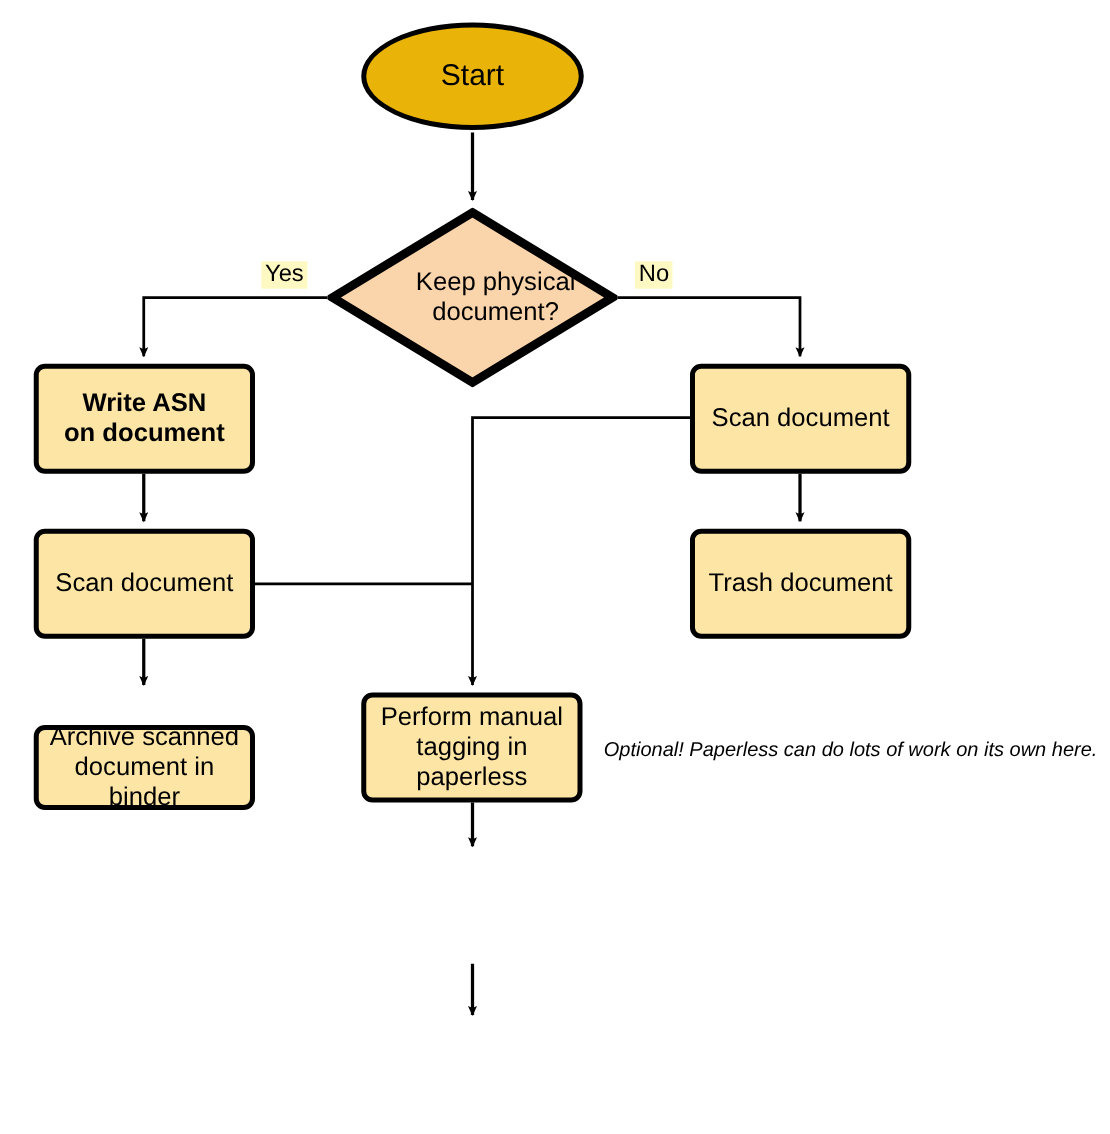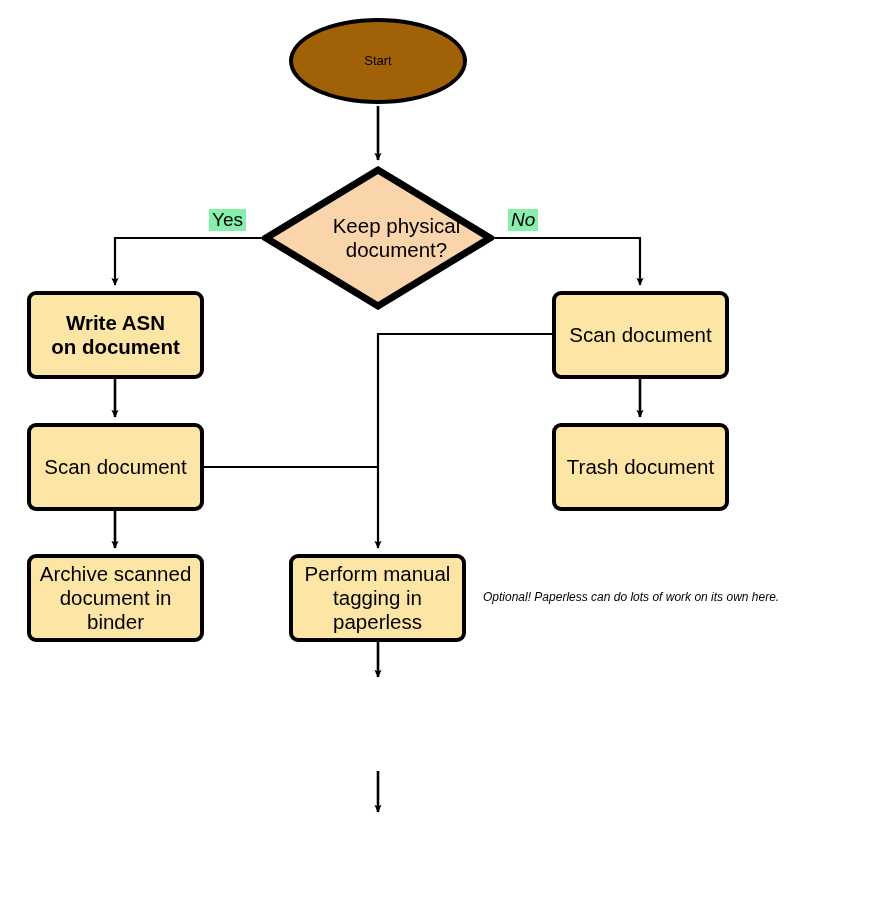--- a/index.html
+++ b/index.html
@@ -39,24 +39,24 @@
     white-space: pre-line;
     z-index: 2;
   }
   .node-process {
     background: #fce5a5;
     border: 4px solid #000000;
     border-radius: 9px;
     font-size: 20.5px;
   }
   .node-terminator {
-    background: #a16207;
+    background: #eab308;
     border: 4.5px solid #000000;
     border-radius: 50%;
-    font-size: 13px;
+    font-size: 24px;
   }
   .node-decision {
     background: transparent;
     border: 0;
     font-size: 20.5px;
   }
   .decision-shape {
     position: absolute;
     left: 0;
     top: 0;
@@ -66,29 +66,29 @@
   }
   .decision-label {
     position: relative;
     z-index: 2;
     margin-left: 37px;
   }
   .edge-label {
     position: absolute;
     font-size: 19px;
     color: #000000;
-    background: #86efac;
+    background: #fef9c3;
     padding: 0 3px;
     z-index: 3;
     white-space: nowrap;
   }
   .note {
     position: absolute;
     font-style: italic;
-    font-size: 12px;
+    font-size: 16px;
     line-height: 1.32;
     color: #000000;
     z-index: 3;
   }
 </style>
 </head>
 <body>
 
 <div id="flowchart-root">
 
@@ -134,21 +134,21 @@
 
   <div class="node node-process" style="left:27px; top:291px; width:177px; height:88px;font-weight:bold;">
     <span>Write ASN
 on document</span>
   </div>
 
   <div class="node node-process" style="left:27px; top:423px; width:177px; height:88px;">
     <span>Scan document</span>
   </div>
 
-  <div class="node node-process" style="left:27px; top:554px; width:177px; height:88px;">
+  <div class="node node-process" style="left:27px; top:580px; width:177px; height:68px;">
     <span>Archive scanned
 document in
 binder</span>
   </div>
 
   <div class="node node-process" style="left:552px; top:291px; width:177px; height:88px;">
     <span>Scan document</span>
   </div>
 
   <div class="node node-process" style="left:552px; top:423px; width:177px; height:88px;">
@@ -157,17 +157,17 @@
 
   <div class="node node-process" style="left:289px; top:554px; width:177px; height:88px;">
     <span>Perform manual
 tagging in
 paperless</span>
   </div>
 
 
 
   <div class="edge-label" style="left:209px; top:209px;">Yes</div>
-  <div class="edge-label" style="left:508px; top:209px;font-style:italic;">No</div>
+  <div class="edge-label" style="left:508px; top:209px;">No</div>
 
   <div class="note" style="left:483px; top:590px; width:400px;">Optional! Paperless can do lots of work on its own here.</div>
 
 </div>
 
 </body></html>

